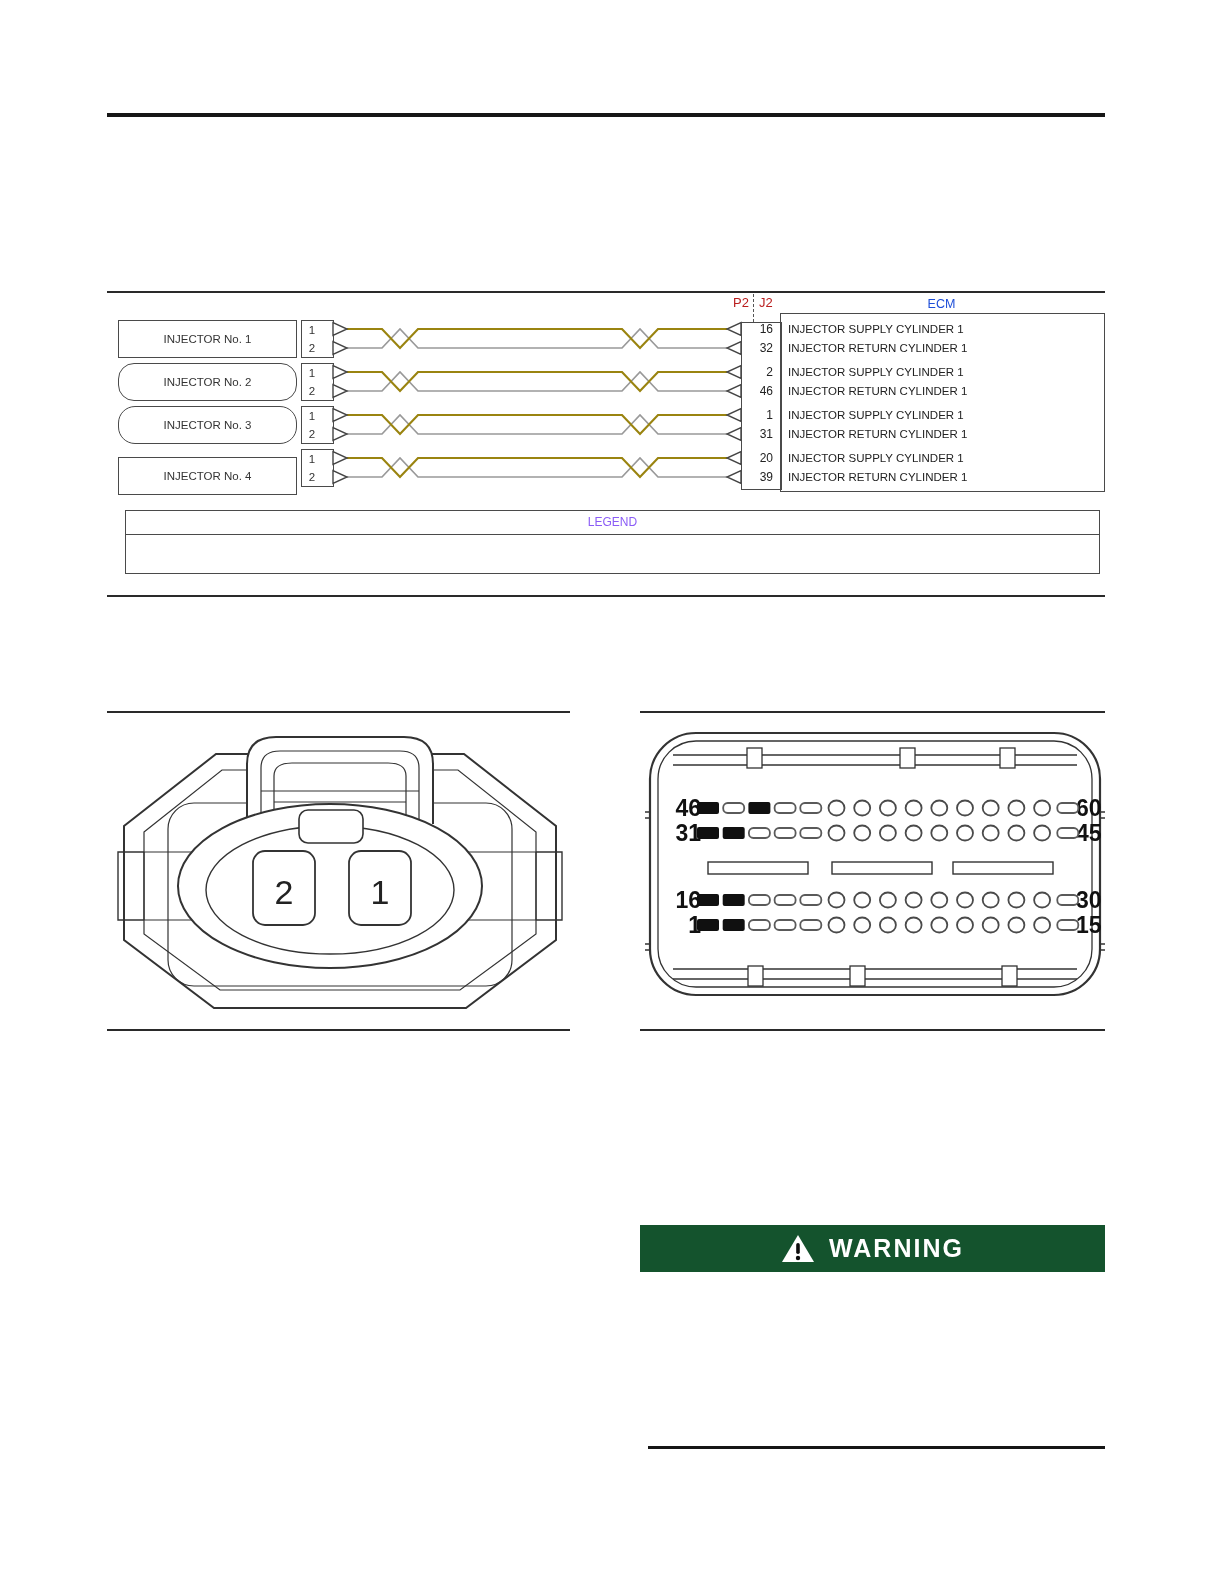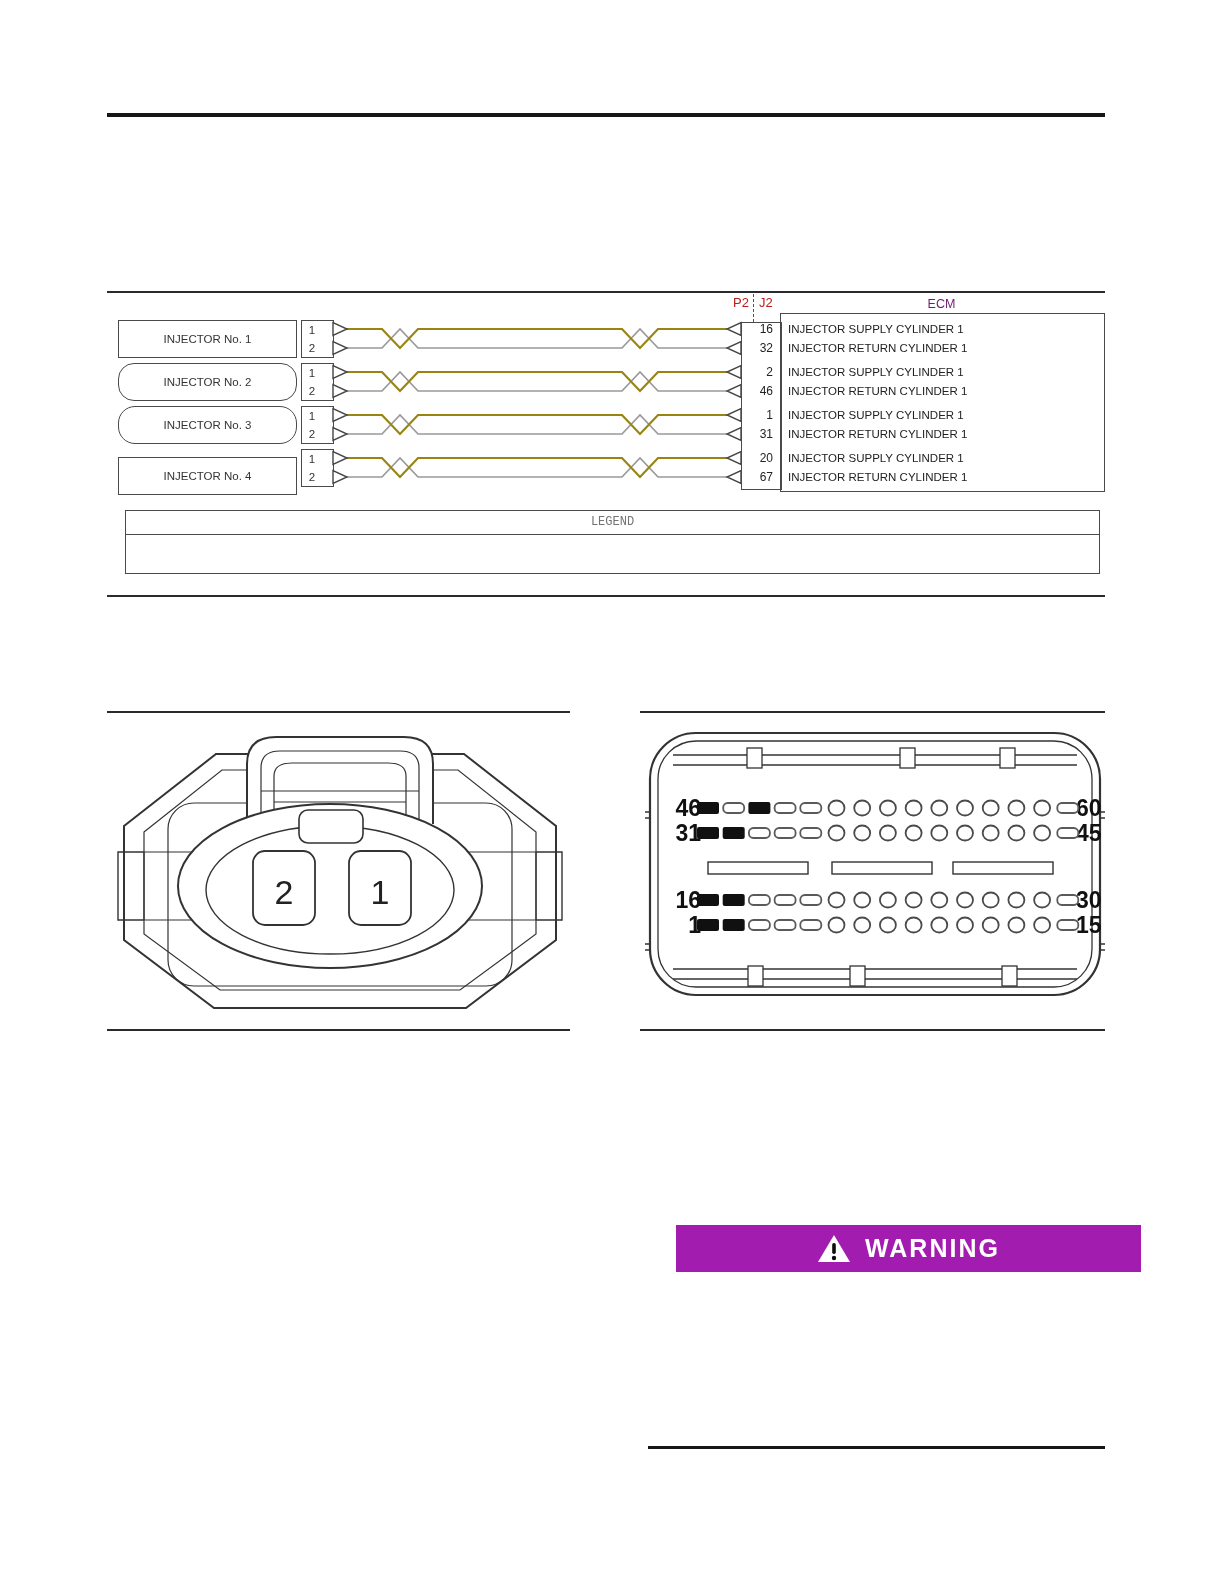--- a/index.html
+++ b/index.html
@@ -13,37 +13,37 @@
            font-size:11.5px;color:#333;white-space:nowrap;}
   .pin-block{position:absolute;left:194px;width:31px;height:36px;border:1.5px solid #4a4a4a;
              background:#fff;font-size:11.5px;color:#333;}
   .pin-block span{display:block;height:18px;line-height:18px;text-align:center;padding-right:11px;}
   .wires{position:absolute;left:0;top:0;width:998px;height:215px;}
   .p2j2{position:absolute;top:2px;height:15px;line-height:15px;font-size:13px;color:#b91c1c;}
   .dash-sep{position:absolute;left:646px;top:1px;height:28px;width:0;border-left:1.5px dashed #555;}
   .strip{position:absolute;left:634px;top:29px;width:39px;height:166px;border:1.5px solid #4a4a4a;}
   .ecm-box{position:absolute;left:673px;top:20px;width:323px;height:177px;border:1.5px solid #4a4a4a;background:transparent;}
   .ecm-title{position:absolute;left:673px;top:4px;width:323px;text-align:center;
-             font-size:12.5px;color:#701a75;}
+             font-size:12.5px;color:#1d4ed8;}
   .ecm-num{position:absolute;left:636px;width:30px;text-align:right;font-size:12px;
            height:16px;line-height:16px;color:#222;}
   .ecm-fn{position:absolute;left:681px;font-size:11.5px;height:16px;line-height:16px;
           color:#222;white-space:nowrap;}
   
   .legend{position:absolute;left:18px;top:217px;width:973px;height:62px;border:1.3px solid #4a4a4a;background:#fff;}
   .legend-title{height:23px;line-height:23px;text-align:center;border-bottom:1.3px solid #4a4a4a;
-                font-size:12px;color:#737373;font-family:Liberation Mono, monospace;}
+                font-size:12px;color:#8b5cf6;}
   .legend-body{position:relative;height:37px;}
   .swatch{position:absolute;height:3px;top:17px;}
   .legend-label{position:absolute;top:10px;font-size:11.5px;color:#333;white-space:nowrap;}
   
   .fig-svg{position:absolute;}
   svg text{font-family:"Liberation Sans",sans-serif;}
   
-  .warning{position:absolute;left:676px;top:1225px;width:465px;height:47px;background:#a21caf;
+  .warning{position:absolute;left:640px;top:1225px;width:465px;height:47px;background:#14532d;
            display:flex;align-items:center;justify-content:center;gap:14px;}
   .warning-text{color:#fff;font-size:25px;font-weight:700;letter-spacing:2px;white-space:nowrap;}
 </style>
 </head>
 <body>
 
 <div class="page">
 
   <div class="rule" style="left:107px;top:113px;width:998px;height:4px;"></div>
 
@@ -131,21 +131,21 @@
     <div class="ecm-num" style="top:90px;">46</div>
     <div class="ecm-fn" style="top:71px;">INJECTOR SUPPLY CYLINDER 1</div>
     <div class="ecm-fn" style="top:90px;">INJECTOR RETURN CYLINDER 1</div>
 
     <div class="ecm-num" style="top:114px;">1</div>
     <div class="ecm-num" style="top:133px;">31</div>
     <div class="ecm-fn" style="top:114px;">INJECTOR SUPPLY CYLINDER 1</div>
     <div class="ecm-fn" style="top:133px;">INJECTOR RETURN CYLINDER 1</div>
 
     <div class="ecm-num" style="top:157px;">20</div>
-    <div class="ecm-num" style="top:176px;">67</div>
+    <div class="ecm-num" style="top:176px;">39</div>
     <div class="ecm-fn" style="top:157px;">INJECTOR SUPPLY CYLINDER 1</div>
     <div class="ecm-fn" style="top:176px;">INJECTOR RETURN CYLINDER 1</div>
 
     <div class="legend">
       <div class="legend-title">LEGEND</div>
     </div>
     <div class="rule" style="left:0;top:302px;width:998px;height:2px;background:#2a2a2a;"></div>
   </div>
 
   <div class="rule" style="left:107px;top:711px;width:463px;height:2px;background:#2a2a2a;"></div>

